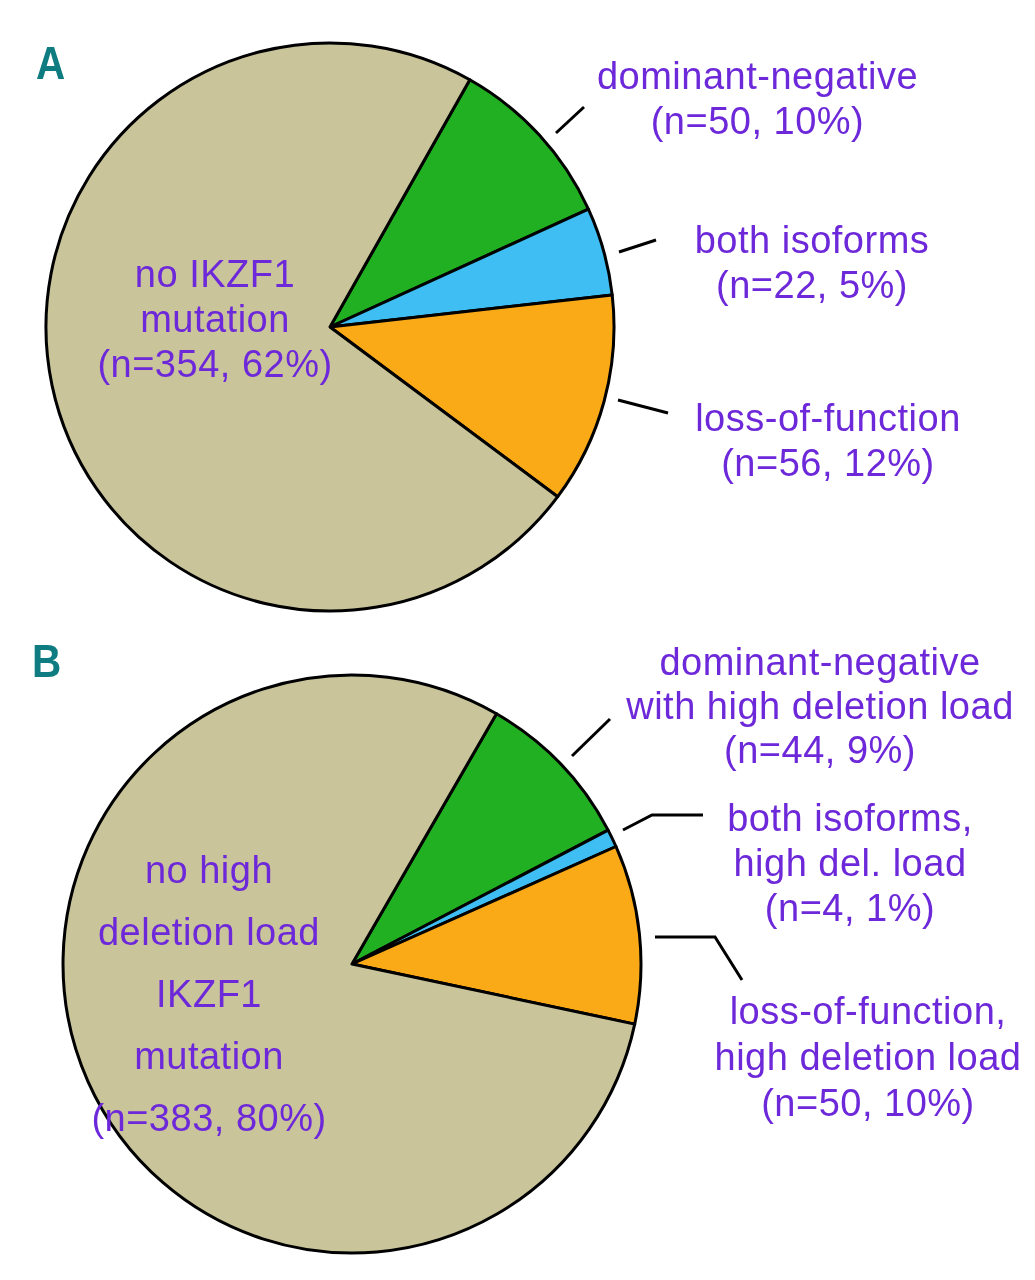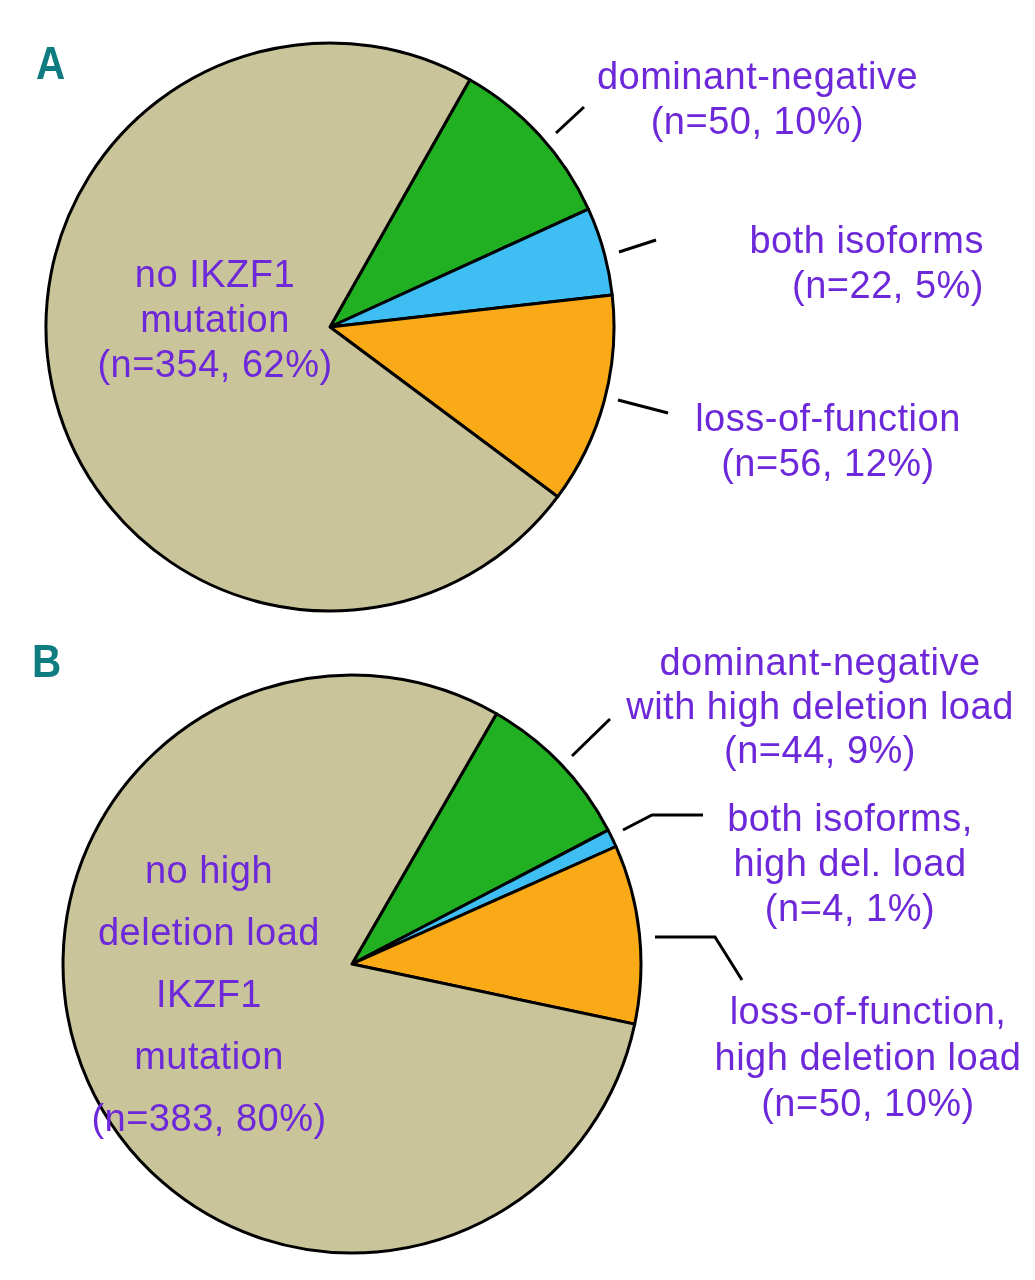--- a/index.html
+++ b/index.html
@@ -35,21 +35,21 @@
     font-size: 46px;
     font-weight: bold;
     line-height: 1;
     transform: scaleX(0.88);
     transform-origin: left top;
   }
   
   .a-letter       { left: 36px;  top: 40px;  }
   .a-center       { left: 35px;  top: 252px; width: 360px; }
   .a-callout-dn   { left: 530px; top: 54px;  width: 455px; }
-  .a-callout-bi   { left: 584px; top: 218px; width: 400px; text-align: right; }
+  .a-callout-bi   { left: 612px; top: 218px; width: 400px; }
   .a-callout-lof  { left: 628px; top: 396px; width: 400px; }
   
   .b-letter       { left: 32px;  top: 638px; }
   .b-center       { left: 29px;  top: 839px; width: 360px; line-height: 62px; }
   .b-callout-dn   { left: 595px; top: 640px; width: 450px; line-height: 44px; }
   .b-callout-bi   { left: 650px; top: 796px; width: 400px; }
   .b-callout-lof  { left: 668px; top: 988px; width: 400px; line-height: 46px; }
   .b-footnote     { left: 565px; top: 1184px; text-align: left; white-space: nowrap; }
   .leaders line, .leaders polyline {
     fill: none;

